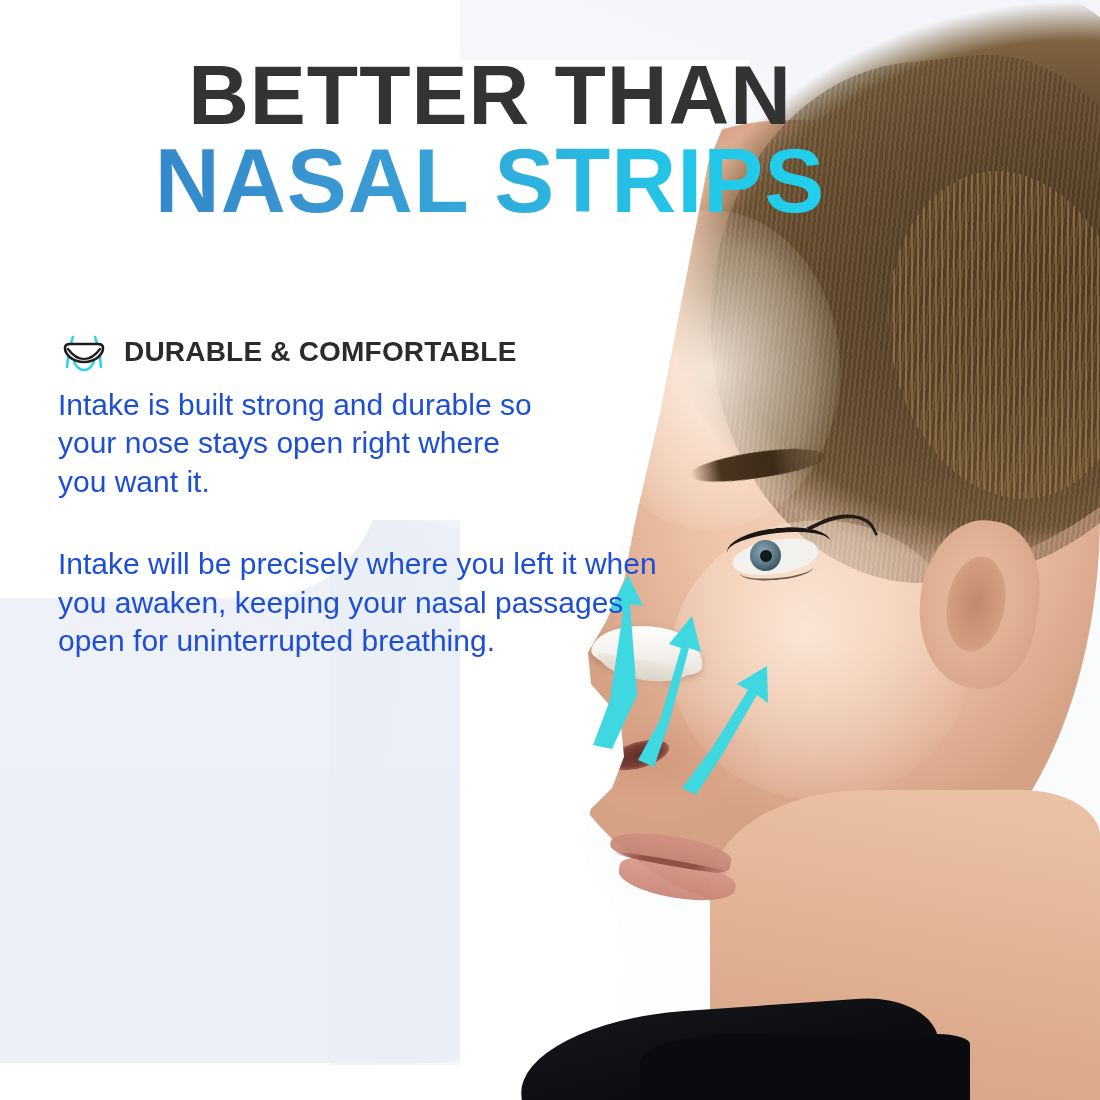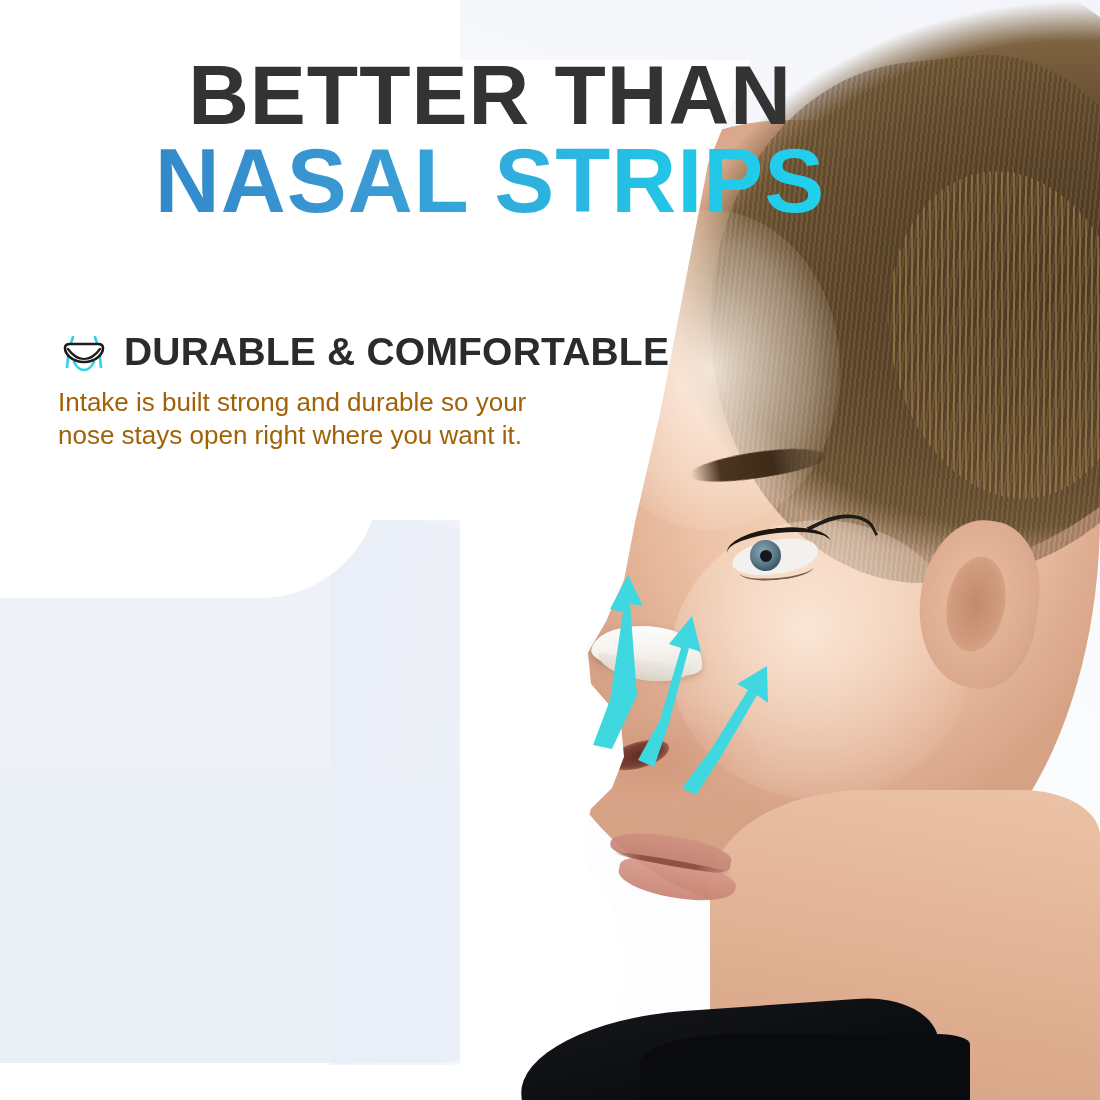--- a/index.html
+++ b/index.html
@@ -360,30 +360,30 @@
     align-items: center;
     gap: 14px;
     margin-bottom: 12px;
   }
   .feature-icon {
     width: 52px; height: 44px;
     flex: 0 0 auto;
     display: flex; align-items: center; justify-content: center;
   }
   .feature-title {
-    font-size: 39px;
+    font-size: 28px;
     font-weight: 700;
     color: #2b2b2b;
     letter-spacing: .2px;
     white-space: nowrap;
   }
   .feature-body {
-    font-size: 26px;
+    font-size: 30px;
     line-height: 1.28;
-    color: #a16207;
+    color: #1d4ed8;
     max-width: 620px;
   }
   .f2 .feature-body { max-width: 470px; }
   .f1 .feature-body { max-width: 480px; }
   .f3 .feature-body { max-width: 640px; }
 </style>
 </head>
 <body>
 
 <div id="ad">
@@ -450,16 +450,17 @@
             <path d="M9 18 C14 25 19 28 25 28 C31 28 36 25 41 18" stroke="#1c1c1c" stroke-width="2.2" fill="none" stroke-linecap="round"></path>
           </svg>
         </span>
         <span class="feature-title">DURABLE &amp; COMFORTABLE</span>
       </div>
       <div class="feature-body">Intake is built strong and durable so your nose stays open right where you want it.</div>
     </div>
 
 
     <div class="feature f3">
+      <div class="feature-body">Intake will be precisely where you left it when you awaken, keeping your nasal passages open for uninterrupted breathing.</div>
     </div>
 
   </div>
 </div>
 
 </body></html>

